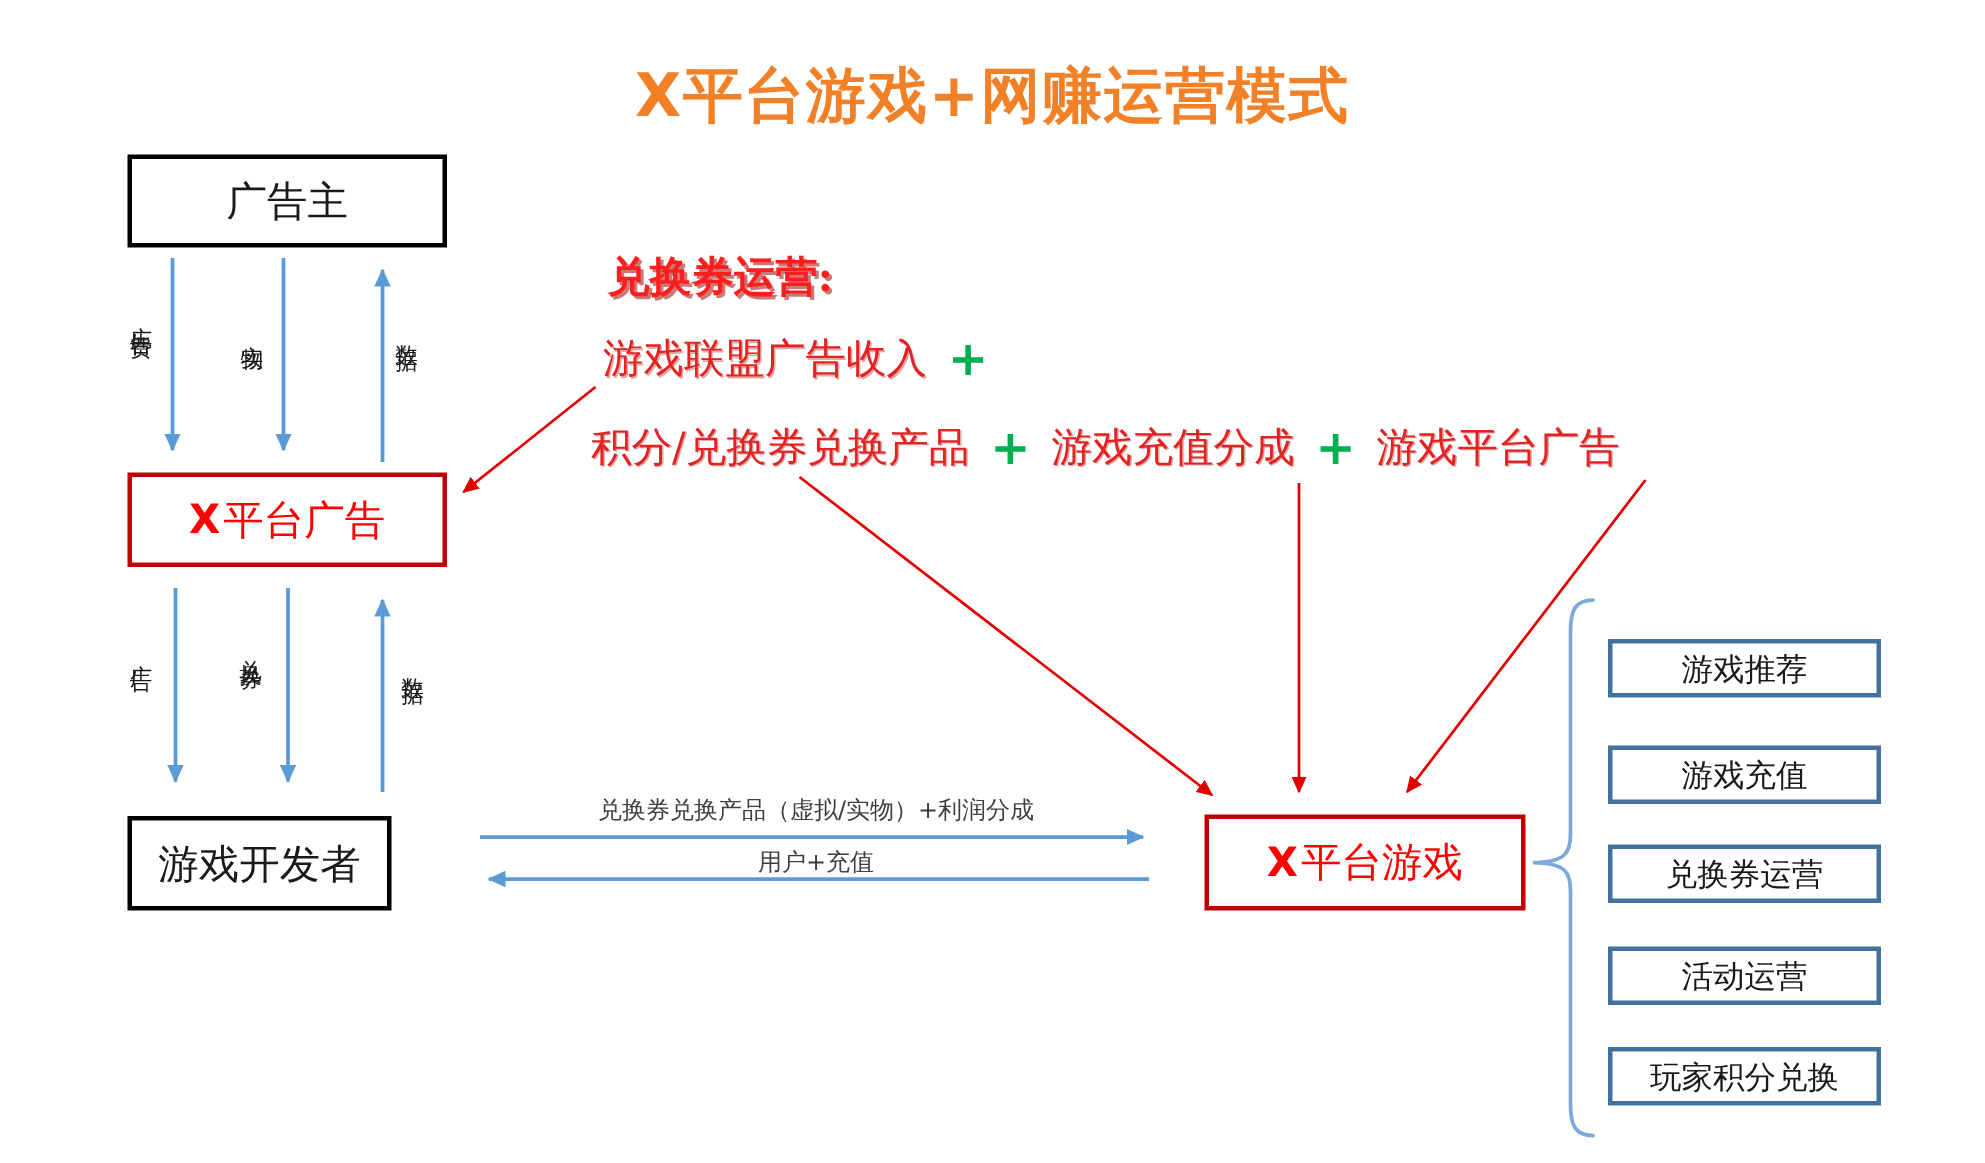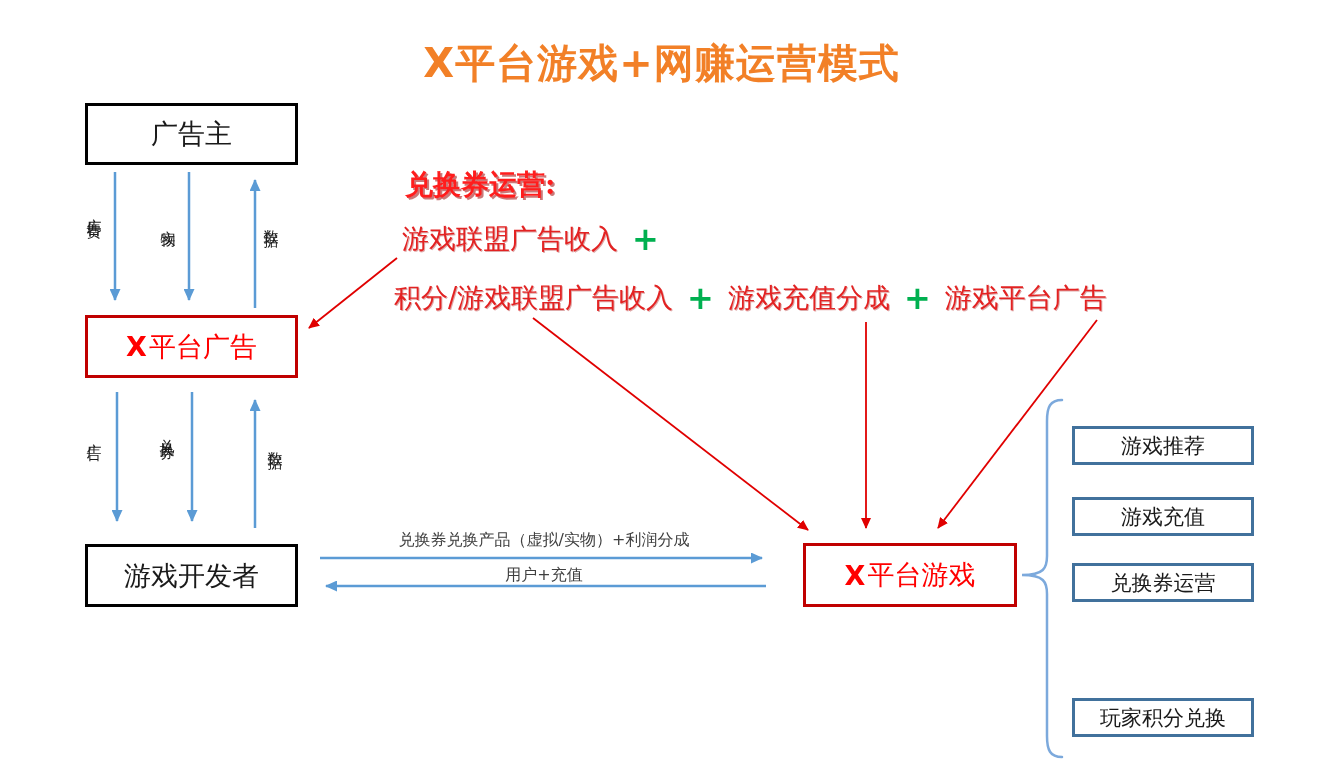--- a/index.html
+++ b/index.html
@@ -14,21 +14,21 @@
   }
   .box{
     position:absolute;display:flex;align-items:center;justify-content:center;
     background:#fff;box-sizing:border-box;text-align:center;
   }
   .box.blue{border:3px solid #000000;color:#1a1a1a;font-size:27px;}
   .box.red{border:3px solid #C00000;color:#FF0000;font-size:27px;}
   .box .xbold{font-family:"DejaVu Sans","Liberation Sans",sans-serif;font-weight:bold;margin-right:2px;}
   .box-advertiser{left:85px;top:103px;width:213px;height:62px;}
   .box-platform-ads{left:85px;top:315px;width:213px;height:63px;}
-  .box-developer{left:85px;top:544px;width:213px;height:63px;}
+  .box-developer{left:85px;top:544px;width:176px;height:63px;}
   .box-platform-games{left:803px;top:543px;width:214px;height:64px;}
   .module{
     left:1072px;width:182px;height:39px;font-size:21px !important;
     border:3px solid #41719C;color:#1a1a1a;
   }
   .vlabel{
     position:absolute;writing-mode:vertical-rl;text-orientation:upright;
     font-size:15px;color:#1a1a1a;letter-spacing:3px;line-height:1;
   }
   .hlabel{
@@ -121,29 +121,32 @@
   <div class="hlabel" style="top:530px;">兑换券兑换产品（虚拟/实物）+利润分成</div>
   <div class="hlabel" style="top:565px;">用户+充值</div>
 
   <div class="profit-heading">兑换券运营:</div>
 
   <div class="profit-line profit-line1">
     <span>游戏联盟广告收入</span><span class="plus gap-l">+</span>
   </div>
 
   <div class="profit-line profit-line2">
-    <span>积分/游戏联盟广告收入</span><span class="plus gap-both">+</span><span>游戏充值分成</span><span class="plus gap-both">+</span><span>游戏平台广告</span>
+    <span>积分/兑换券兑换产品</span><span class="plus gap-both">+</span><span>游戏充值分成</span><span class="plus gap-both">+</span><span>游戏平台广告</span>
   </div>
 
   <div class="box module" style="top:426px;">
     <span>游戏推荐</span>
   </div>
   <div class="box module" style="top:497px;">
     <span>游戏充值</span>
   </div>
   <div class="box module" style="top:563px;">
     <span>兑换券运营</span>
   </div>
+  <div class="box module" style="top:631px;">
+    <span>活动运营</span>
+  </div>
   <div class="box module" style="top:698px;">
     <span>玩家积分兑换</span>
   </div>
 
 </div>
 
 </body></html>

